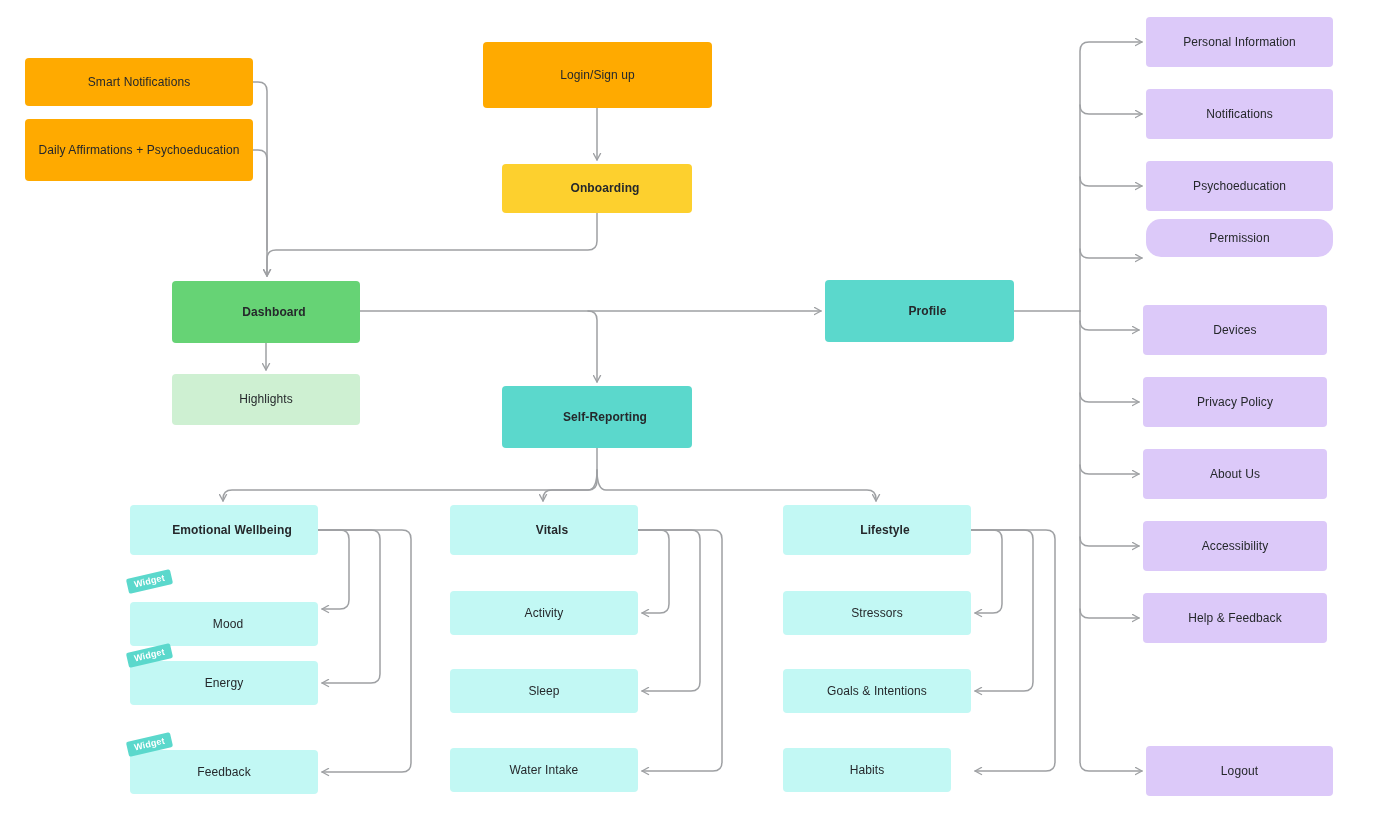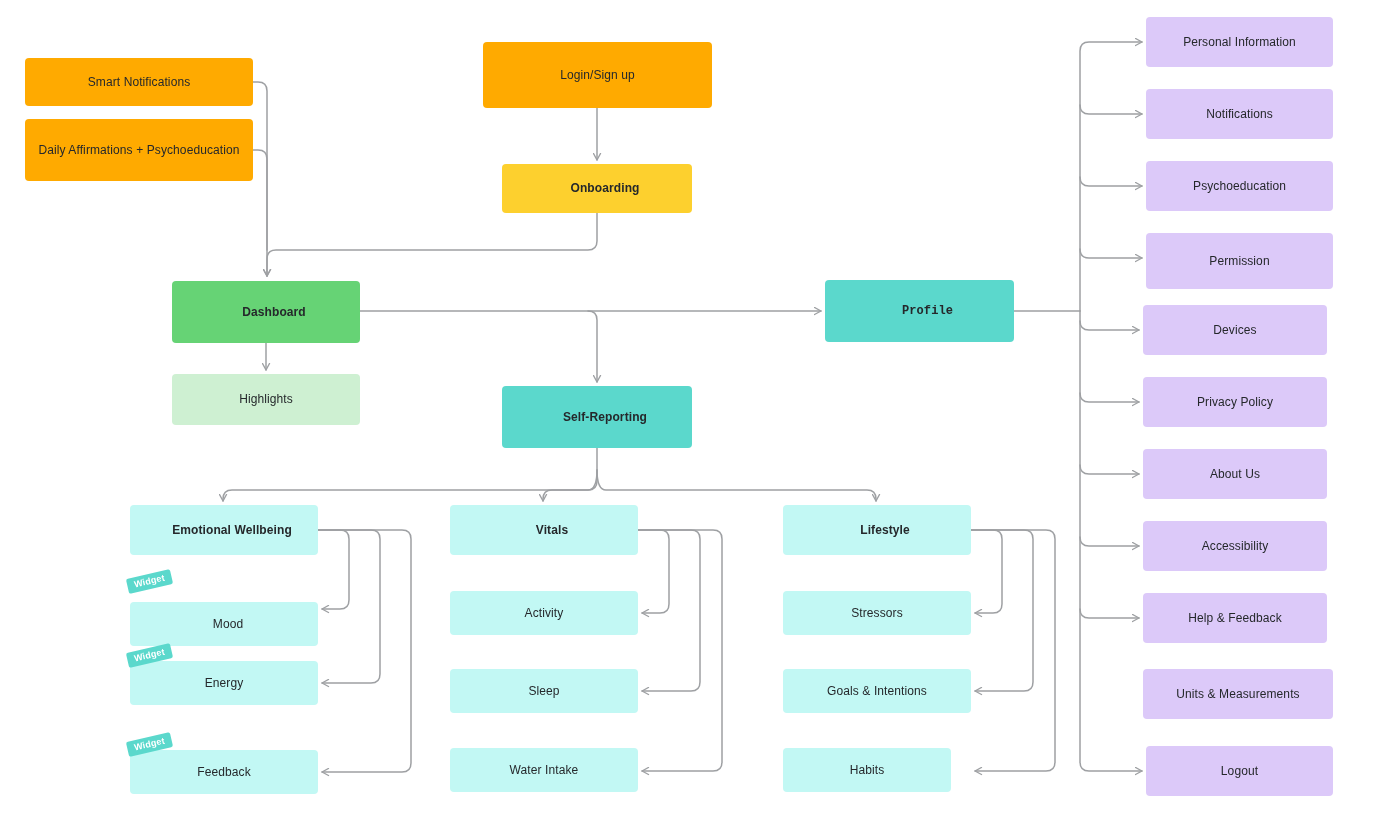--- a/index.html
+++ b/index.html
@@ -113,21 +113,21 @@
   </svg>
 
   <div class="node" style="left: 25px; top: 58px; width: 228px; height: 48px; background: rgb(255, 170, 0);">Smart Notifications</div>
   <div class="node" style="left: 25px; top: 119px; width: 228px; height: 62px; background: rgb(255, 170, 0);">Daily Affirmations + Psychoeducation</div>
   <div class="node" style="left: 483px; top: 42px; width: 229px; height: 66px; background: rgb(255, 170, 0);">Login/Sign up</div>
   <div class="node bold" style="left: 502px; top: 164px; width: 190px; height: 49px; background: rgb(253, 208, 46);">Onboarding</div>
 
   <div class="node bold" style="left: 172px; top: 281px; width: 188px; height: 62px; background: rgb(102, 211, 117);">Dashboard</div>
   <div class="node" style="left: 172px; top: 374px; width: 188px; height: 51px; background: rgb(206, 240, 210);">Highlights</div>
 
-  <div class="node bold" style="left: 825px; top: 280px; width: 189px; height: 62px; background: rgb(91, 216, 204); font-family: Liberation Mono, monospace;">Profile</div>
+  <div class="node bold" style="left: 825px; top: 280px; width: 189px; height: 62px; background: rgb(91, 216, 204);">Profile</div>
   <div class="node bold" style="left: 502px; top: 386px; width: 190px; height: 62px; background: rgb(91, 216, 204);">Self-Reporting</div>
 
   <div class="node bold" style="left: 130px; top: 505px; width: 188px; height: 50px; background: rgb(194, 248, 244);">Emotional Wellbeing</div>
   <div class="node" style="left: 130px; top: 602px; width: 188px; height: 44px; background: rgb(194, 248, 244); padding-left: 16px;">Mood</div>
   <div class="widget-badge" style="left: 127px; top: 574px;">Widget</div>
   <div class="node" style="left: 130px; top: 661px; width: 188px; height: 44px; background: rgb(194, 248, 244);">Energy</div>
   <div class="widget-badge" style="left: 127px; top: 648px;">Widget</div>
   <div class="node" style="left: 130px; top: 750px; width: 188px; height: 44px; background: rgb(194, 248, 244);">Feedback</div>
   <div class="widget-badge" style="left: 127px; top: 737px;">Widget</div>
 
@@ -137,22 +137,21 @@
   <div class="node" style="left: 450px; top: 748px; width: 188px; height: 44px; background: rgb(194, 248, 244);">Water Intake</div>
 
   <div class="node bold" style="left: 783px; top: 505px; width: 188px; height: 50px; background: rgb(194, 248, 244);">Lifestyle</div>
   <div class="node" style="left: 783px; top: 591px; width: 188px; height: 44px; background: rgb(194, 248, 244);">Stressors</div>
   <div class="node" style="left: 783px; top: 669px; width: 188px; height: 44px; background: rgb(194, 248, 244);">Goals &amp; Intentions</div>
   <div class="node" style="left: 783px; top: 748px; width: 168px; height: 44px; background: rgb(194, 248, 244);">Habits</div>
 
   <div class="node" style="left: 1146px; top: 17px; width: 187px; height: 50px; background: rgb(220, 201, 249);">Personal Information</div>
   <div class="node" style="left: 1146px; top: 89px; width: 187px; height: 50px; background: rgb(220, 201, 249);">Notifications</div>
   <div class="node" style="left: 1146px; top: 161px; width: 187px; height: 50px; background: rgb(220, 201, 249);">Psychoeducation</div>
-  <div class="node" style="left: 1146px; top: 233px; width: 187px; height: 56px; background: rgb(220, 201, 249);">Permission</div>
+  <div class="node" style="left: 1146px; top: 219px; width: 187px; height: 38px; background: rgb(220, 201, 249); border-radius: 15px;">Permission</div>
   <div class="node" style="left: 1143px; top: 305px; width: 184px; height: 50px; background: rgb(220, 201, 249);">Devices</div>
   <div class="node" style="left: 1143px; top: 377px; width: 184px; height: 50px; background: rgb(220, 201, 249);">Privacy Policy</div>
   <div class="node" style="left: 1143px; top: 449px; width: 184px; height: 50px; background: rgb(220, 201, 249); text-align: right;">About Us</div>
   <div class="node" style="left: 1143px; top: 521px; width: 184px; height: 50px; background: rgb(220, 201, 249);">Accessibility</div>
   <div class="node" style="left: 1143px; top: 593px; width: 184px; height: 50px; background: rgb(220, 201, 249);">Help &amp; Feedback</div>
-  <div class="node" style="left: 1143px; top: 669px; width: 190px; height: 50px; background: rgb(220, 201, 249);">Units &amp; Measurements</div>
   <div class="node" style="left: 1146px; top: 746px; width: 187px; height: 50px; background: rgb(220, 201, 249);">Logout</div>
 
 </div>
 
 </body></html>

